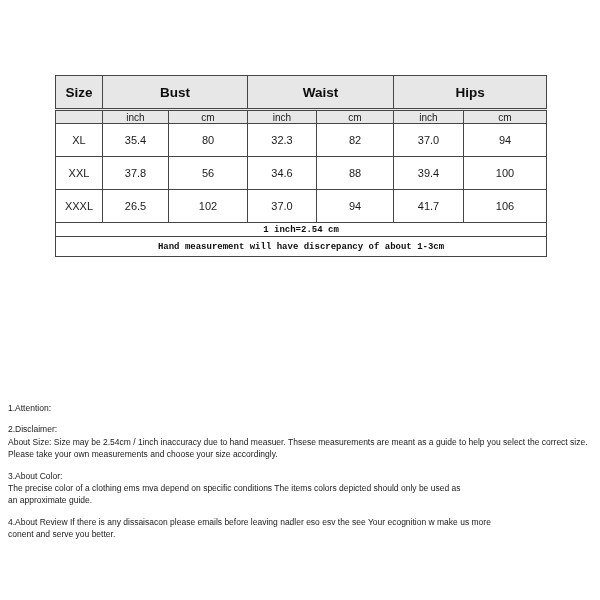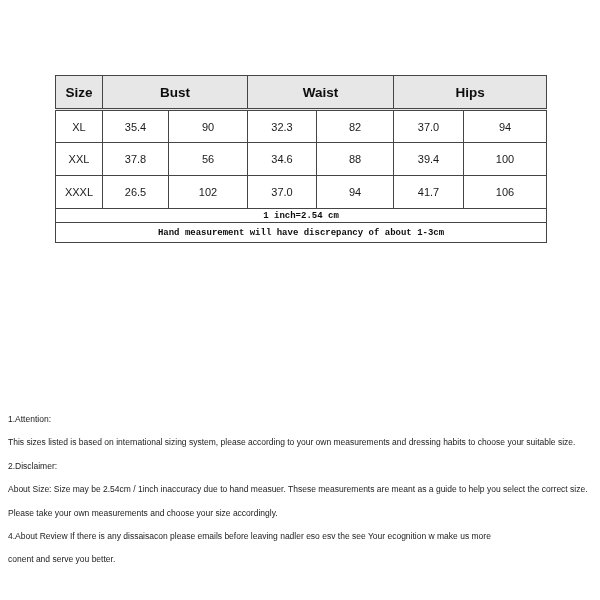--- a/index.html
+++ b/index.html
@@ -65,21 +65,21 @@
   .notes {
     position: absolute;
     left: 8px;
     top: 402px;
     width: 590px;
     font-size: 8.5px;
     line-height: 12.4px;
     color: #1b1b1b;
   }
   .note { margin-bottom: 9px; }
-  .note-line { white-space: nowrap; margin-top: 11px; }
+  .note-line { white-space: nowrap; }
 </style>
 </head>
 <body>
 
 <table class="size-chart">
   <colgroup>
     <col style="width:47px">
     <col style="width:66px">
     <col style="width:79px">
     <col style="width:69px">
@@ -87,25 +87,34 @@
     <col style="width:70px">
     <col style="width:83px">
   </colgroup>
   <tbody>
     <tr class="group-row">
       <th>Size</th>
       <th colspan="2">Bust</th>
       <th colspan="2">Waist</th>
       <th colspan="2">Hips</th>
     </tr>
+    <tr class="unit-row">
+      <td></td>
+      <td>inch</td>
+      <td>cm</td>
+      <td>inch</td>
+      <td>cm</td>
+      <td>inch</td>
+      <td>cm</td>
+    </tr>
 
     <tr class="data-row">
       <td>XL</td>
       <td>35.4</td>
-      <td>90</td>
+      <td>80</td>
       <td>32.3</td>
       <td>82</td>
       <td>37.0</td>
       <td>94</td>
     </tr>
     <tr class="data-row">
       <td>XXL</td>
       <td>37.8</td>
       <td>56</td>
       <td>34.6</td>
@@ -128,24 +137,28 @@
     </tr>
     <tr class="footnote-row fn2">
       <td colspan="7">Hand measurement will have discrepancy of about 1-3cm</td>
     </tr>
   </tbody>
 </table>
 
 <div class="notes">
   <div class="note">
     <div class="note-line">1.Attention:</div>
-    <div class="note-line">This sizes listed is based on international sizing system, please according to your own measurements and dressing habits to choose your suitable size.</div>
   </div>
   <div class="note">
     <div class="note-line">2.Disclaimer:</div>
     <div class="note-line">About Size: Size may be 2.54cm / 1inch inaccuracy due to hand measuer. Thsese measurements are meant as a guide to help you select the correct size.</div>
     <div class="note-line">Please take your own measurements and choose your size accordingly.</div>
+  </div>
+  <div class="note">
+    <div class="note-line">3.About Color:</div>
+    <div class="note-line">The precise color of a clothing ems mva depend on specific conditions The items colors depicted should only be used as</div>
+    <div class="note-line">an approximate guide.</div>
   </div>
   <div class="note">
     <div class="note-line">4.About Review If there is any dissaisacon please emails before leaving nadler eso esv the see Your ecognition w make us more</div>
     <div class="note-line">conent and serve you better.</div>
   </div>
 </div>
 
 </body></html>

